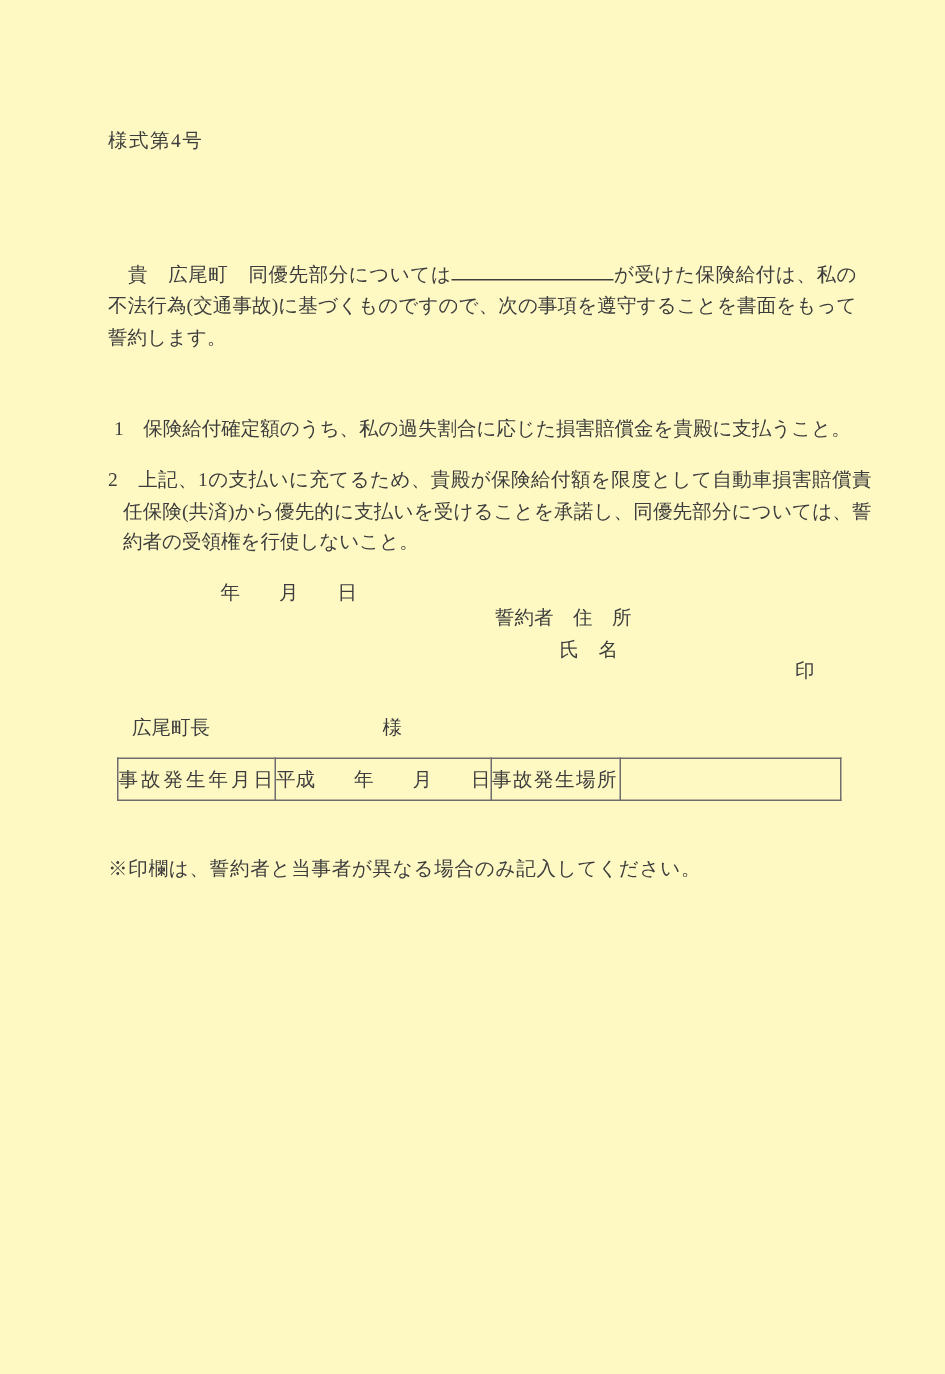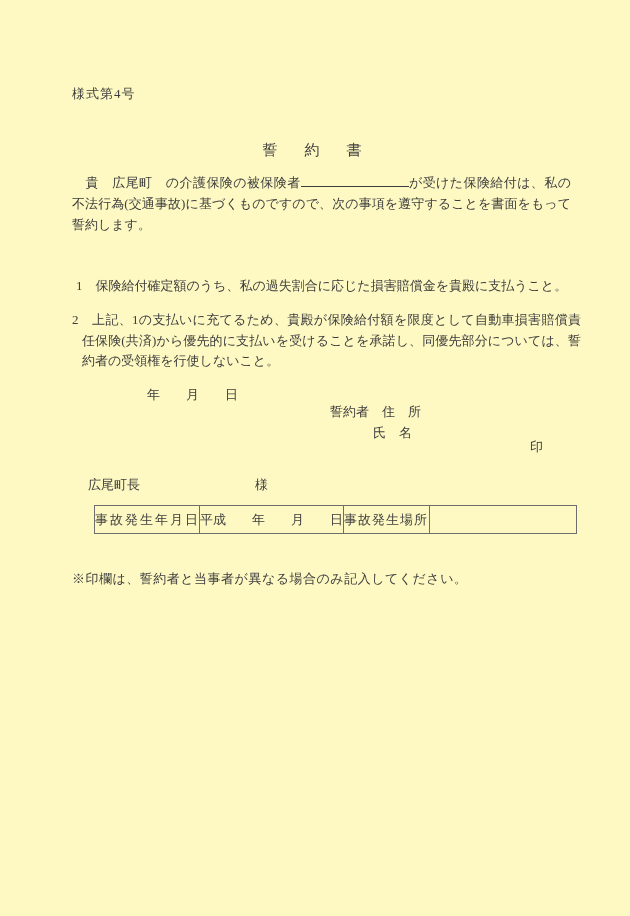--- a/index.html
+++ b/index.html
@@ -80,21 +80,20 @@
     left: 88px; top: 476px;
     font-size: 13px;
   }
   .addressee-honorific { margin-left: 115px; }
 
   .accident-table {
     left: 78px; top: 505px;
     border-collapse: collapse;
     table-layout: fixed;
     width: 482px;
-    margin-left: 16px;
   }
   .accident-table td {
     border: 1px solid #6e6e6e;
     font-size: 13px;
     padding: 0;
     vertical-align: middle;
     overflow: hidden;
     white-space: nowrap;
   }
   .accident-table tr.r1 td { height: 27px; }
@@ -110,24 +109,23 @@
     letter-spacing: 0.5px;
   }
 </style>
 </head>
 <body>
 
 <div class="page">
 
   <div class="abs form-number">様式第4号</div>
 
-  <div class="abs doc-title">誓　約　書</div>
 
   <p class="abs intro" style="margin:0;">
-    <span>　貴　広尾町　の介護保険の被保険者</span><span class="blank-line"></span><span>が受けた保険給付は、私の不法行為(交通事故)に基づくものですので、次の事項を遵守することを書面をもって誓約します。</span>
+    <span>　貴　広尾町　同優先部分については</span><span class="blank-line"></span><span>が受けた保険給付は、私の不法行為(交通事故)に基づくものですので、次の事項を遵守することを書面をもって誓約します。</span>
   </p>
 
   <p class="abs clause-1" style="margin:4px;">
     <span class="clause-num">1</span>　<span>保険給付確定額のうち、私の過失割合に応じた損害賠償金を貴殿に支払うこと。</span>
   </p>
 
   <p class="abs clause-2" style="margin:0;">
     <span class="clause-num">2</span>　<span>上記、1の支払いに充てるため、貴殿が保険給付額を限度として自動車損害賠償責任保険(共済)から優先的に支払いを受けることを承諾し、同優先部分については、誓約者の受領権を行使しないこと。</span>
   </p>
 

